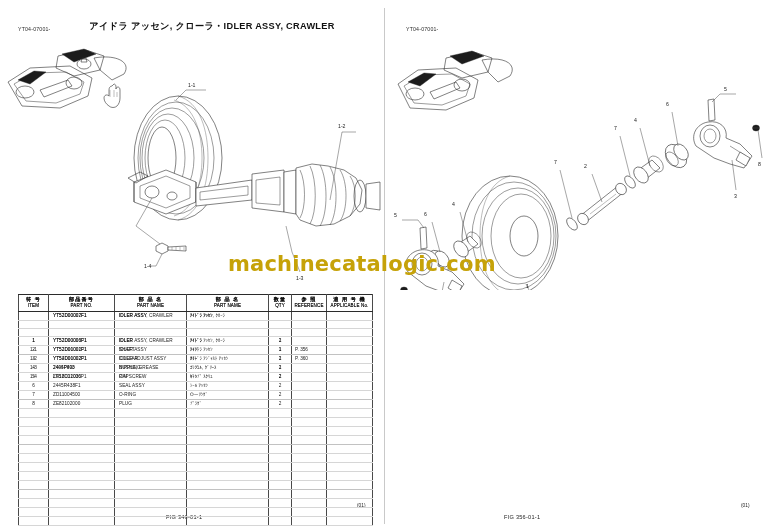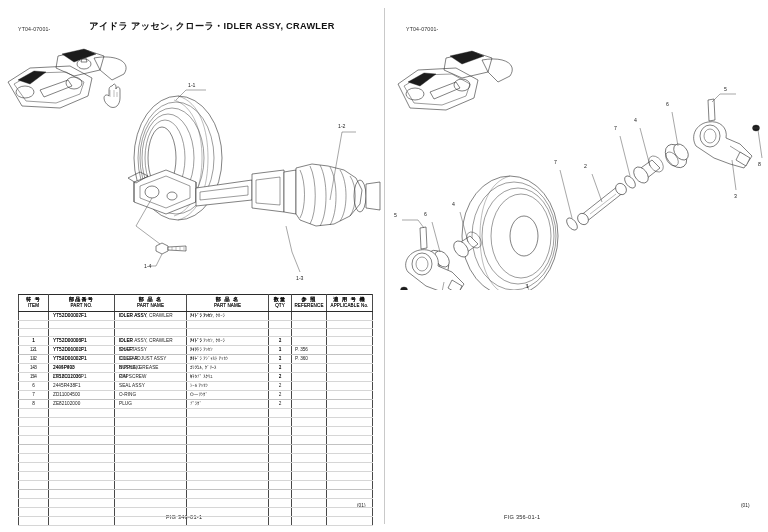--- a/index.html
+++ b/index.html
@@ -951,13 +951,14 @@
         <tr>
           <td colspan="7"></td>
         </tr>
       </tfoot>
     </table>
 
     <div class="rev-label">(01)</div>
     <div class="fig-label">FIG 356-01-1</div>
   </div>
 
+  <div id="watermark">machinecatalogic.com</div>
 </div>
 
 </body></html>

